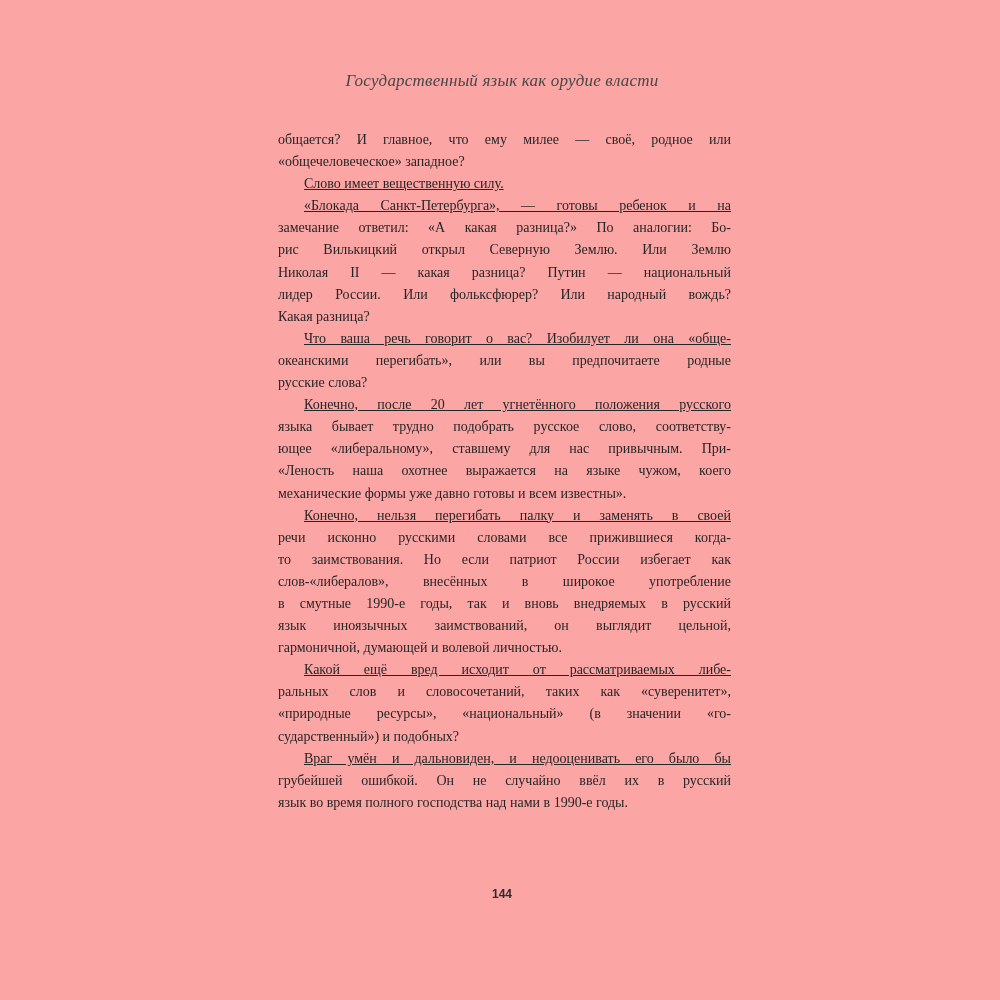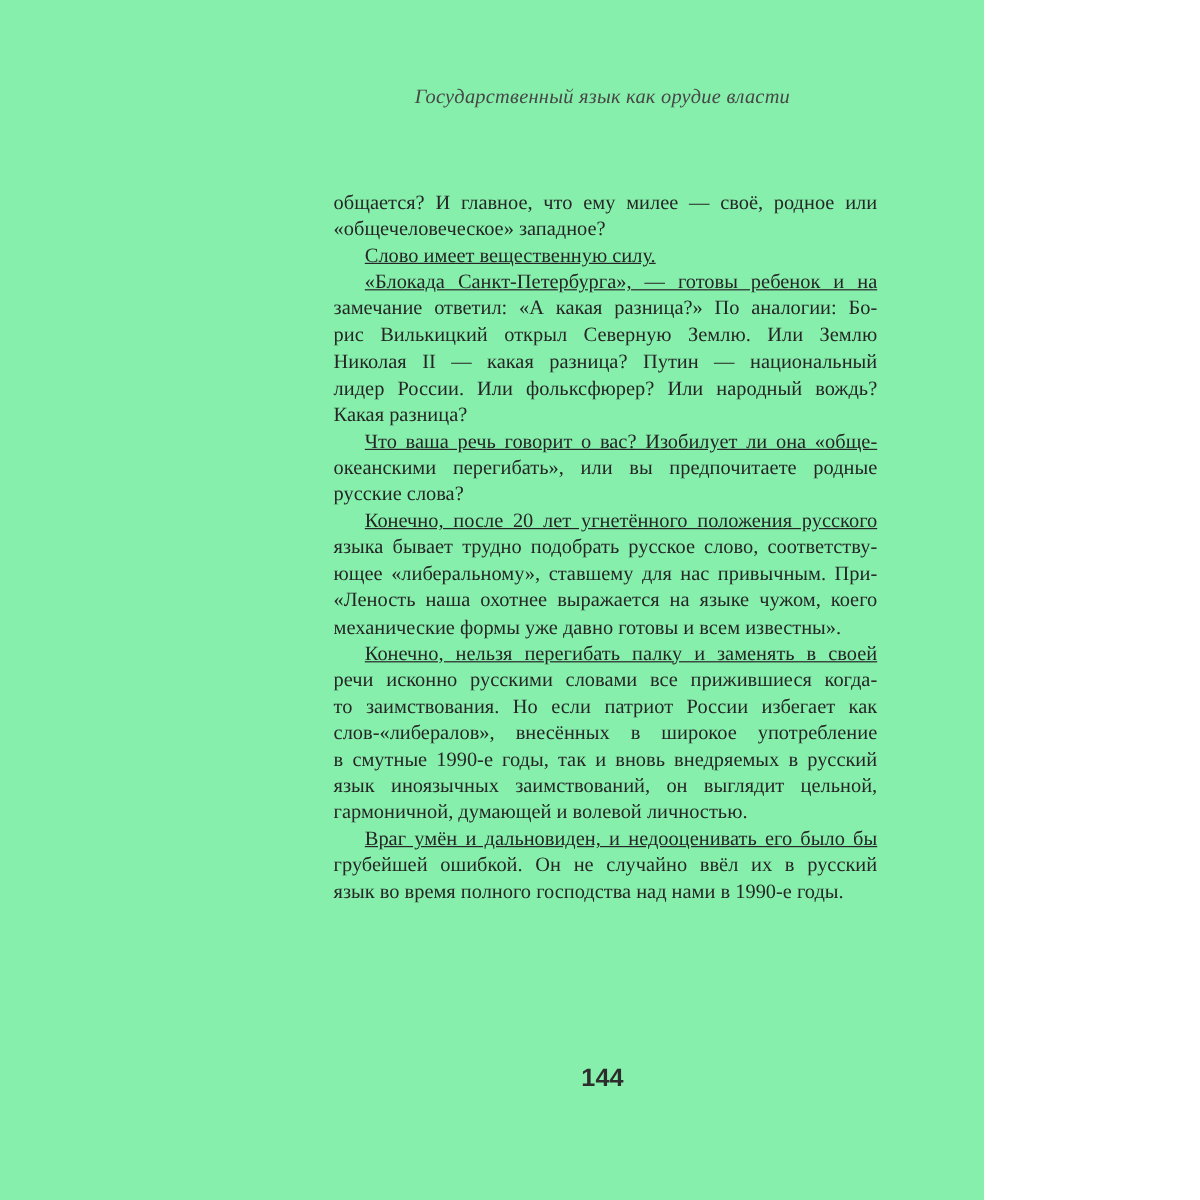--- a/index.html
+++ b/index.html
@@ -2,46 +2,45 @@
 <html><head>
 <meta charset="utf-8">
 <style>
   html, body {
     margin: 0;
     padding: 0;
     background: #ffffff;
   }
   .book-page {
     position: relative;
-    width: 820px;
+    width: 1000px;
     height: 1000px;
-    background: #86efac;
+    background: #fca5a5;
     font-family: "Liberation Serif", serif;
     overflow: hidden;
   }
   .running-header {
     position: absolute;
     left: 273px;
     top: 71px;
     width: 458px;
     text-align: center;
     font-style: italic;
     font-size: 17px;
     letter-spacing: 0.2px;
     color: #474747;
   }
   .text-block {
     position: absolute;
     left: 278px;
     top: 129px;
     width: 453px;
-    font-size: 17px;
+    font-size: 14px;
     line-height: 22.1px;
     color: #262626;
-    margin-top: 29px;
   }
   .paragraph {
     margin: 0;
   }
   .line {
     white-space: nowrap;
     text-align: justify;
     text-align-last: justify;
   }
   .line.last {
@@ -52,21 +51,21 @@
     text-decoration: underline;
   }
   .page-number {
     position: absolute;
     left: 273px;
     top: 887px;
     width: 458px;
     text-align: center;
     font-family: "Liberation Sans", sans-serif;
     font-weight: bold;
-    font-size: 21px;
+    font-size: 12px;
     color: #2d2d2d;
   }
 </style>
 </head>
 <body>
 
 <div class="book-page">
   <div class="running-header">Государственный язык как орудие власти</div>
 
   <div class="text-block">
@@ -100,20 +99,26 @@
       <div class="paragraph">
         <div class="line indent">Конечно, нельзя перегибать палку и заменять в своей</div>
         <div class="line">речи исконно русскими словами все прижившиеся когда-</div>
         <div class="line">то заимствования. Но если патриот России избегает как</div>
         <div class="line">слов-«либералов», внесённых в широкое употребление</div>
         <div class="line">в смутные 1990-е годы, так и вновь внедряемых в русский</div>
         <div class="line">язык иноязычных заимствований, он выглядит цельной,</div>
         <div class="line last">гармоничной, думающей и волевой личностью.</div>
       </div>
       <div class="paragraph">
+        <div class="line indent">Какой ещё вред исходит от рассматриваемых либе-</div>
+        <div class="line">ральных слов и словосочетаний, таких как «суверенитет»,</div>
+        <div class="line">«природные ресурсы», «национальный» (в значении «го-</div>
+        <div class="line last">сударственный») и подобных?</div>
+      </div>
+      <div class="paragraph">
         <div class="line indent">Враг умён и дальновиден, и недооценивать его было бы</div>
         <div class="line">грубейшей ошибкой. Он не случайно ввёл их в русский</div>
         <div class="line last">язык во время полного господства над нами в 1990-е годы.</div>
       </div>
     </div>
 
   <div class="page-number">144</div>
 </div>
 
 </body></html>

